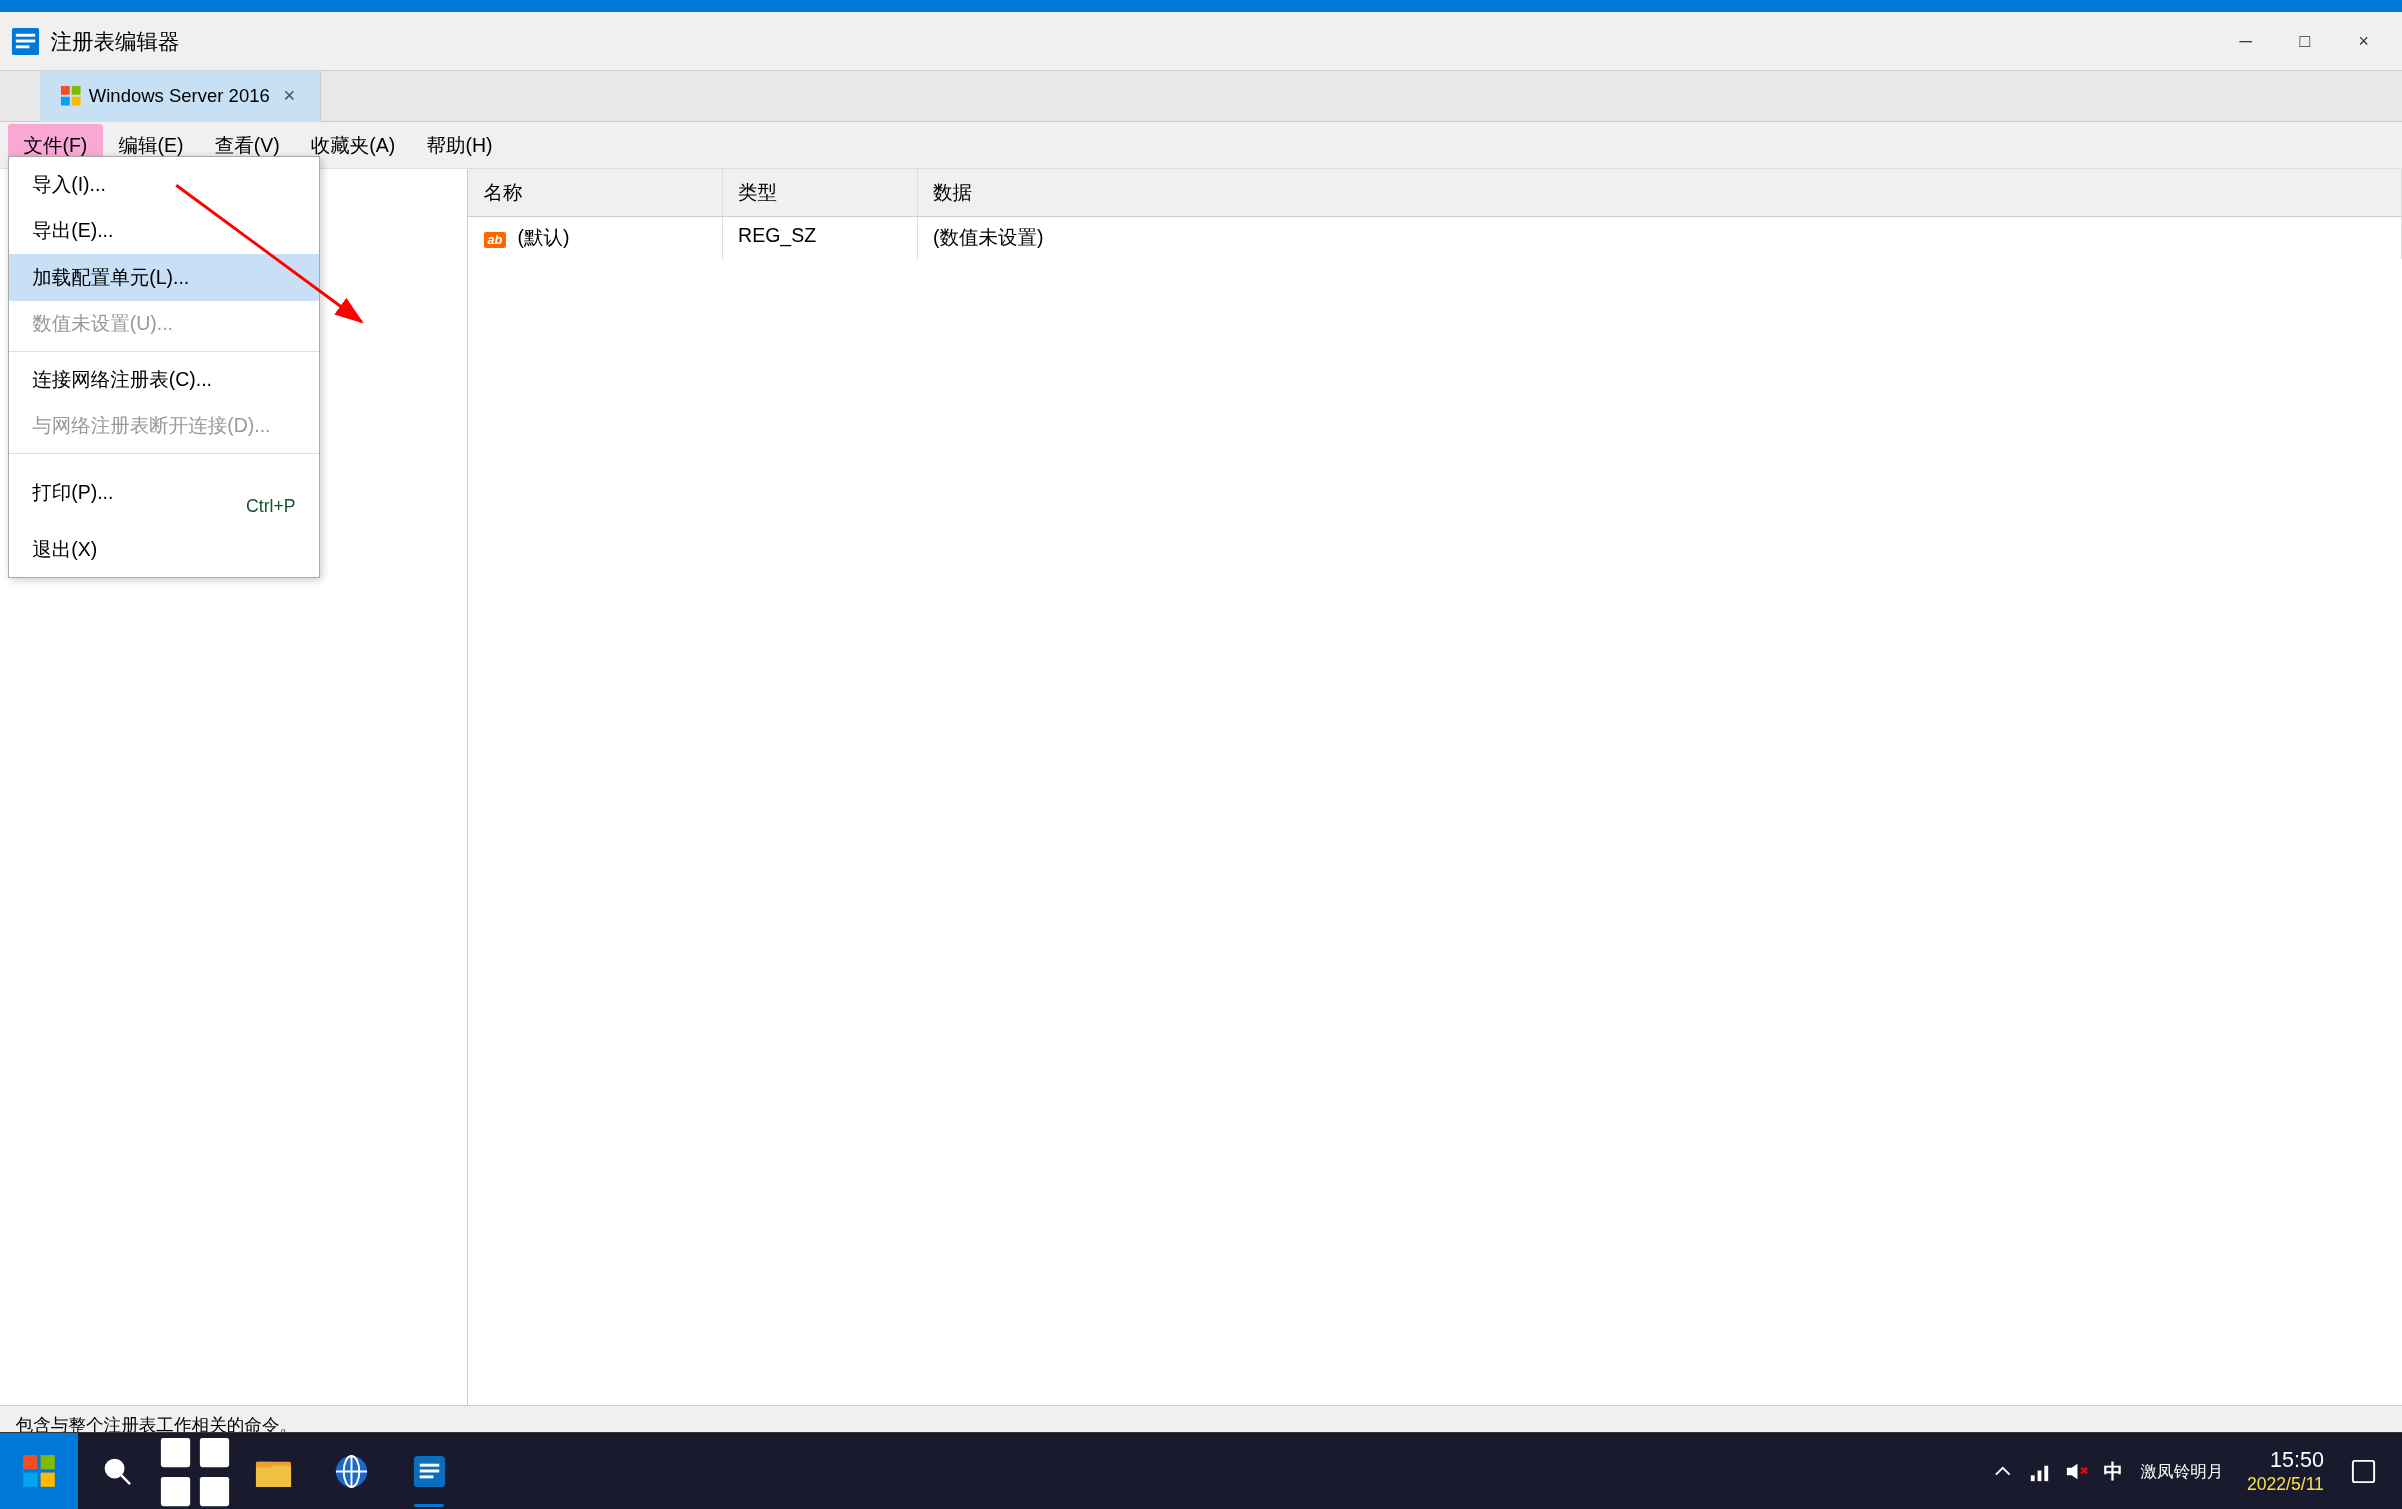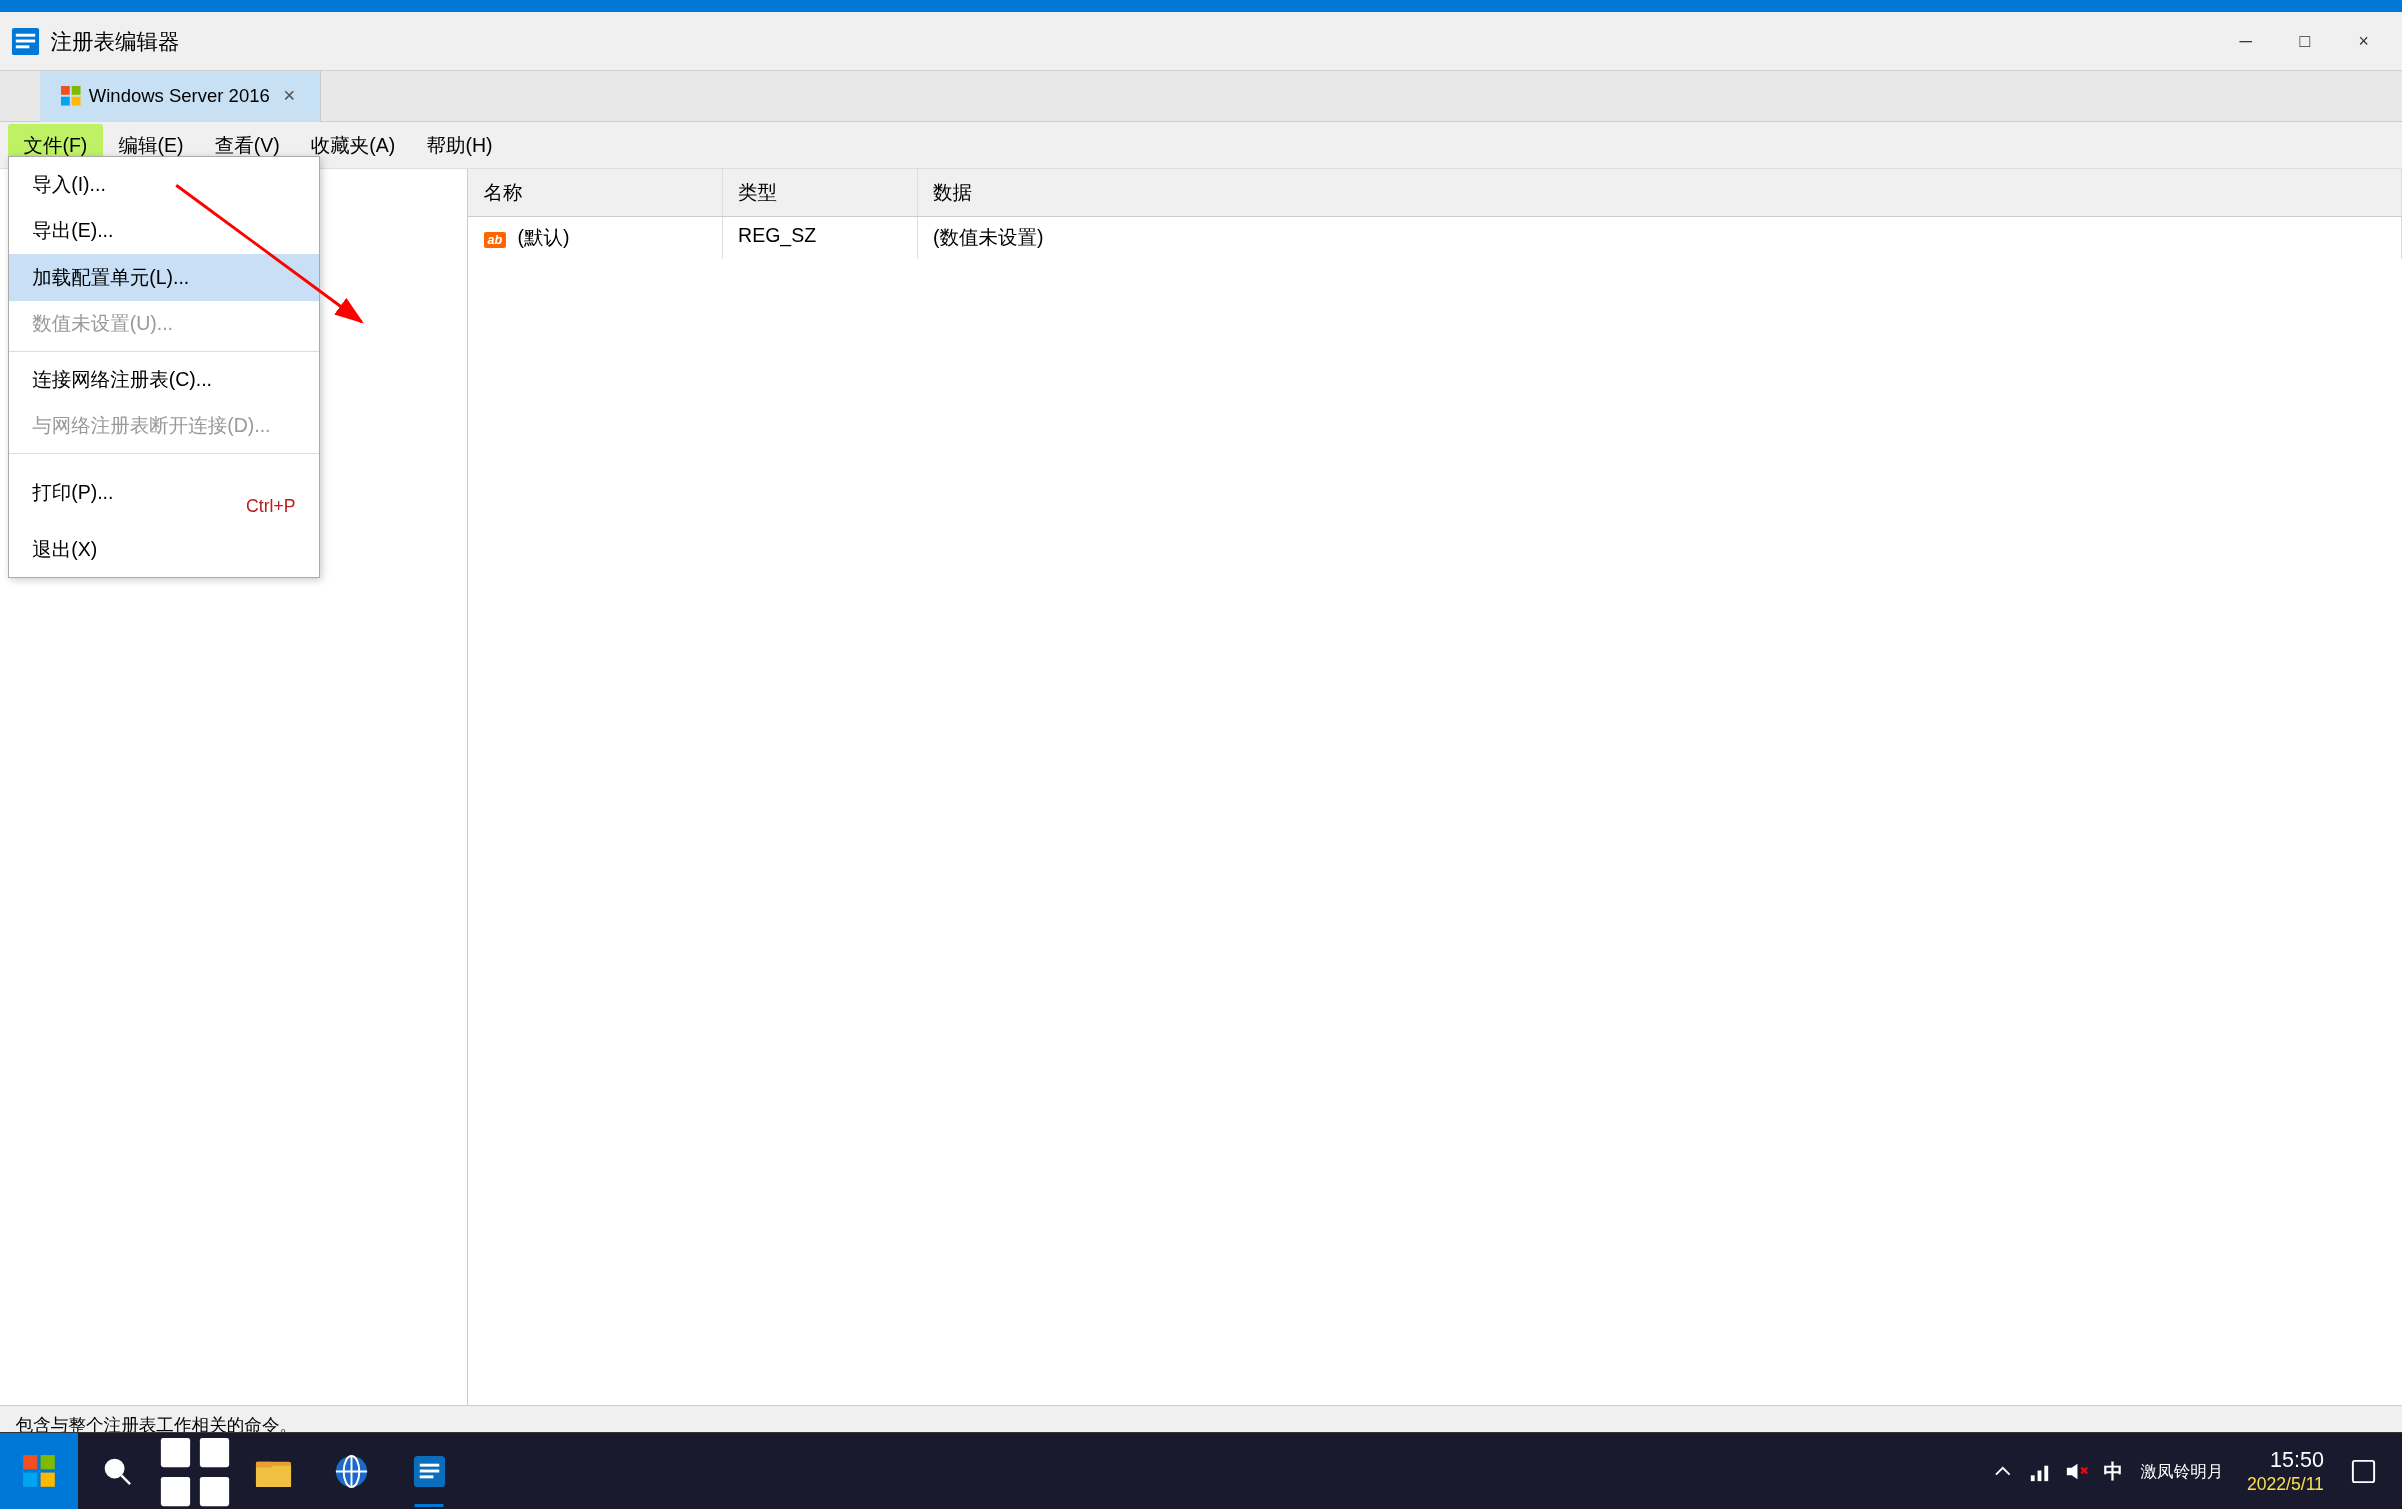--- a/index.html
+++ b/index.html
@@ -220,21 +220,21 @@
       border-bottom: 1px solid #ddd;
       flex-shrink: 0;
     }
     .menu-item {
       padding: 7.8px 15.6px;
       font-size: 19.5px;
       cursor: pointer;
       border-radius: 2.9px;
       color: #000;
     }
-    .menu-item.active { background: #bef264; }
+    .menu-item.active { background: #f9a8d4; }
 
     
     .dropdown {
       position: absolute;
       top: 156px;
       left: 7.8px;
       background: white;
       border: 1px solid #aaa;
       box-shadow: 2px 2px 7.8px rgba(0,0,0,0.2);
       z-index: 200;
@@ -254,21 +254,21 @@
     .dropdown-item.disabled {
       color: #999;
       cursor: default;
     }
     .dropdown-separator {
       height: 1px;
       background: #ddd;
       margin: 3.9px 0;
     }
     .dropdown-shortcut {
-      color: #b91c1c;
+      color: #14532d;
       font-size: 17.6px;
       margin-top: 28px;
     }
 
     
     .content-area {
       display: flex;
       flex: 1;
       overflow: hidden;
     }

